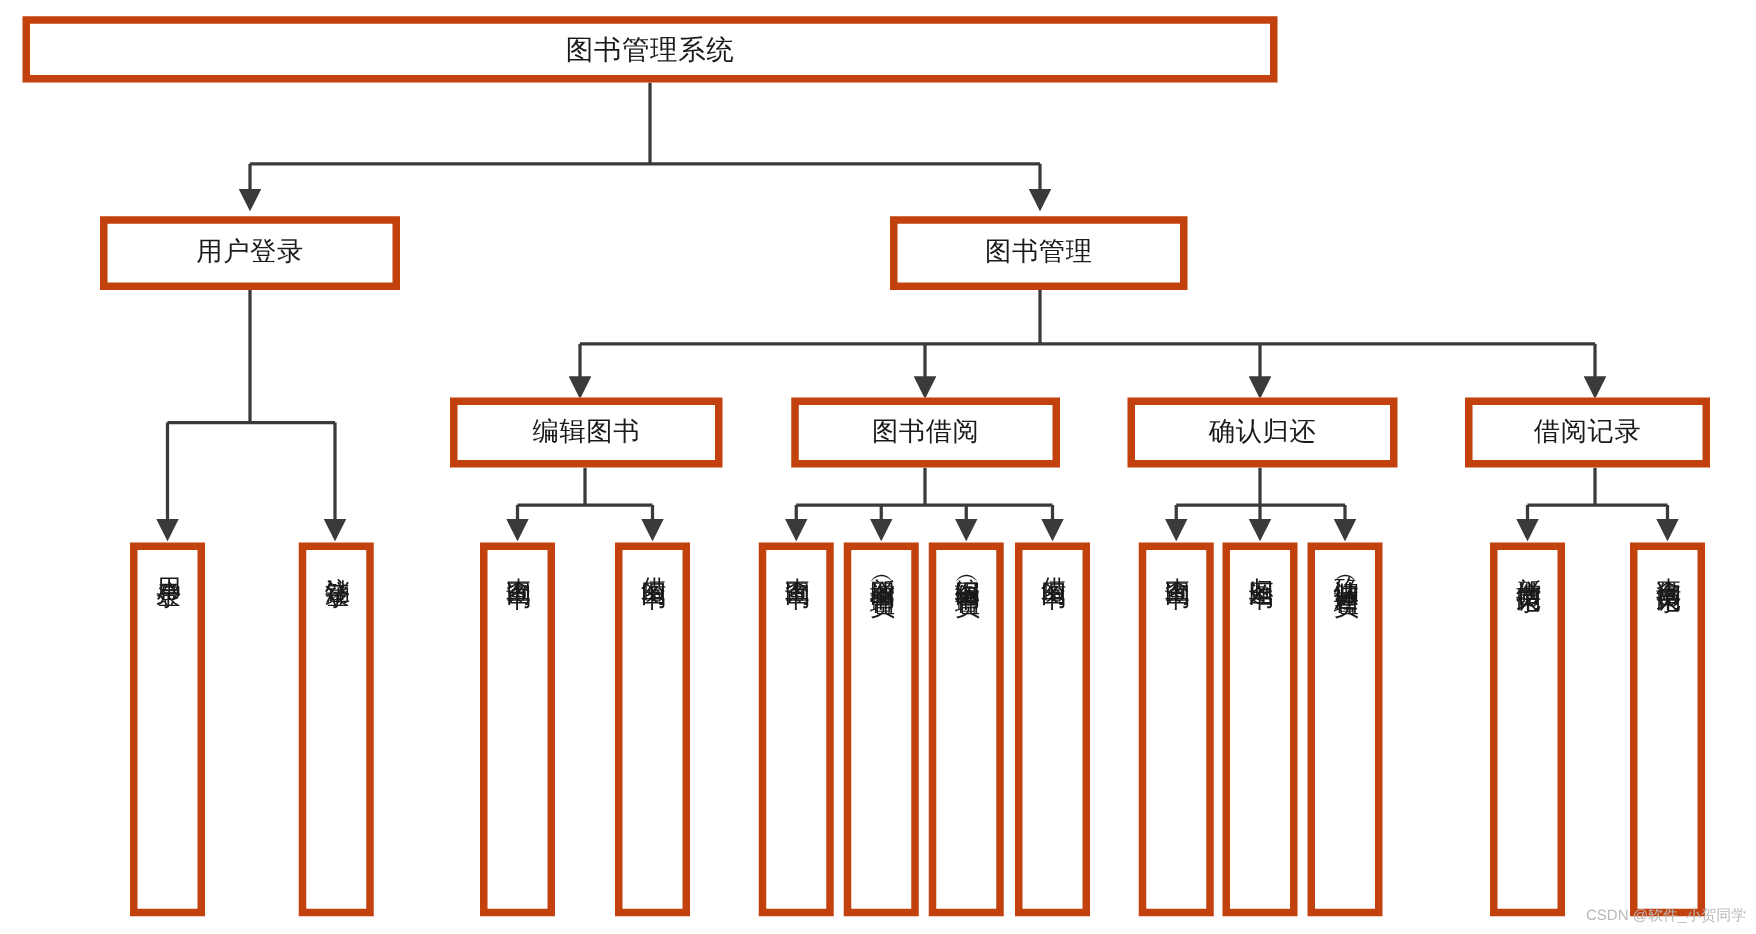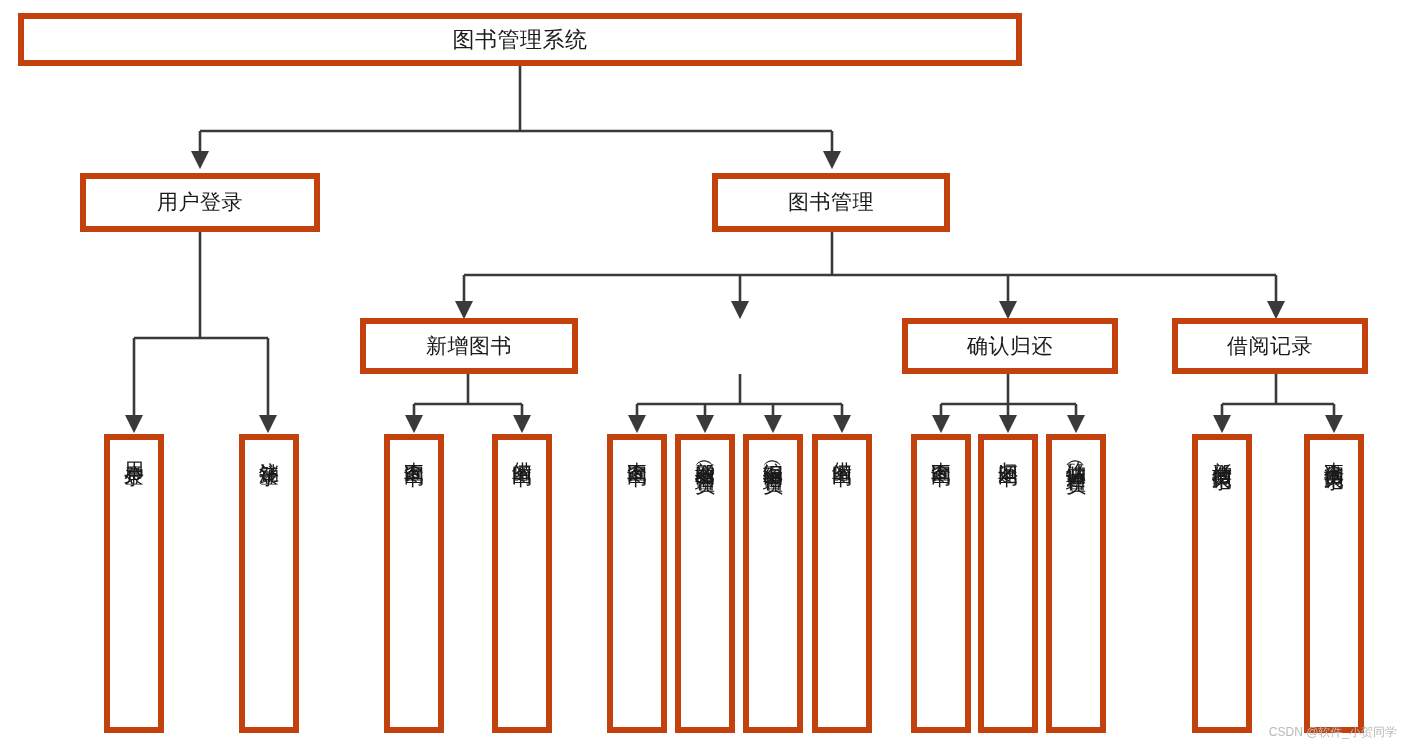--- a/index.html
+++ b/index.html
@@ -135,21 +135,24 @@
   </div>
 
   <div class="node h" style="left:80px; top:173px; width:240px; height:59px;">
     <span class="label">用户登录</span>
   </div>
   <div class="node h" style="left:712px; top:173px; width:238px; height:59px;">
     <span class="label">图书管理</span>
   </div>
 
   <div class="node h" style="left:360px; top:318px; width:218px; height:56px;">
-    <span class="label">新增图书</span>
+    <span class="label">编辑图书</span>
+  </div>
+  <div class="node h" style="left:633px; top:318px; width:215px; height:56px;">
+    <span class="label">图书借阅</span>
   </div>
   <div class="node h" style="left:902px; top:318px; width:216px; height:56px;">
     <span class="label">确认归还</span>
   </div>
   <div class="node h" style="left:1172px; top:318px; width:196px; height:56px;">
     <span class="label">借阅记录</span>
   </div>
 
   <div class="node v" style="left:104px; top:434px; width:60px; height:299px;">
     <span class="label">用户登录</span>

